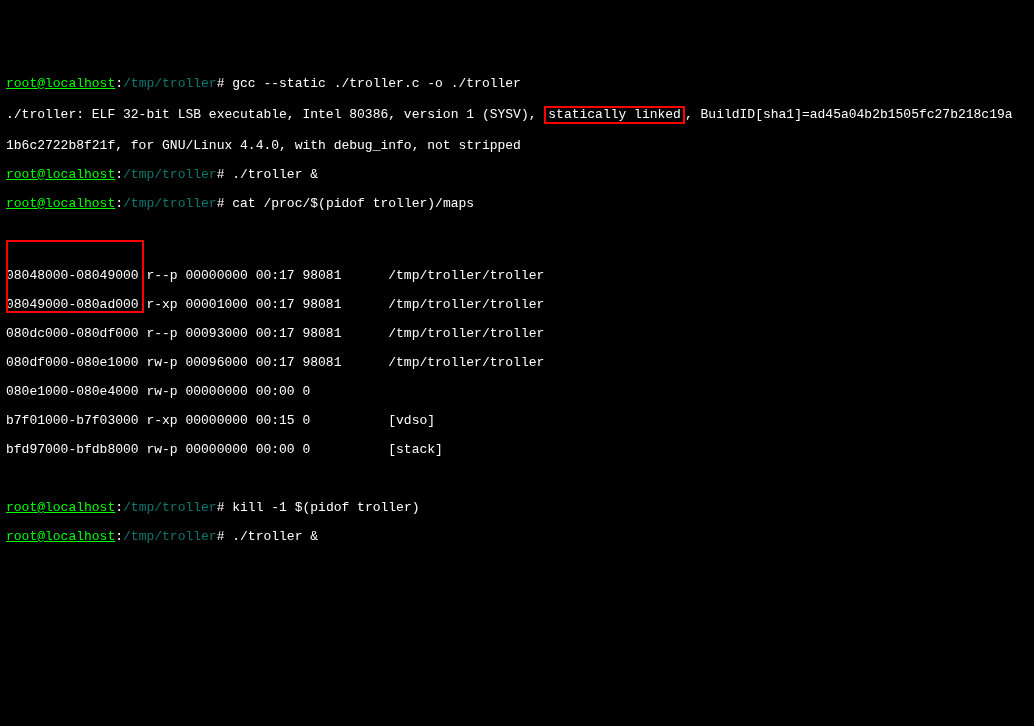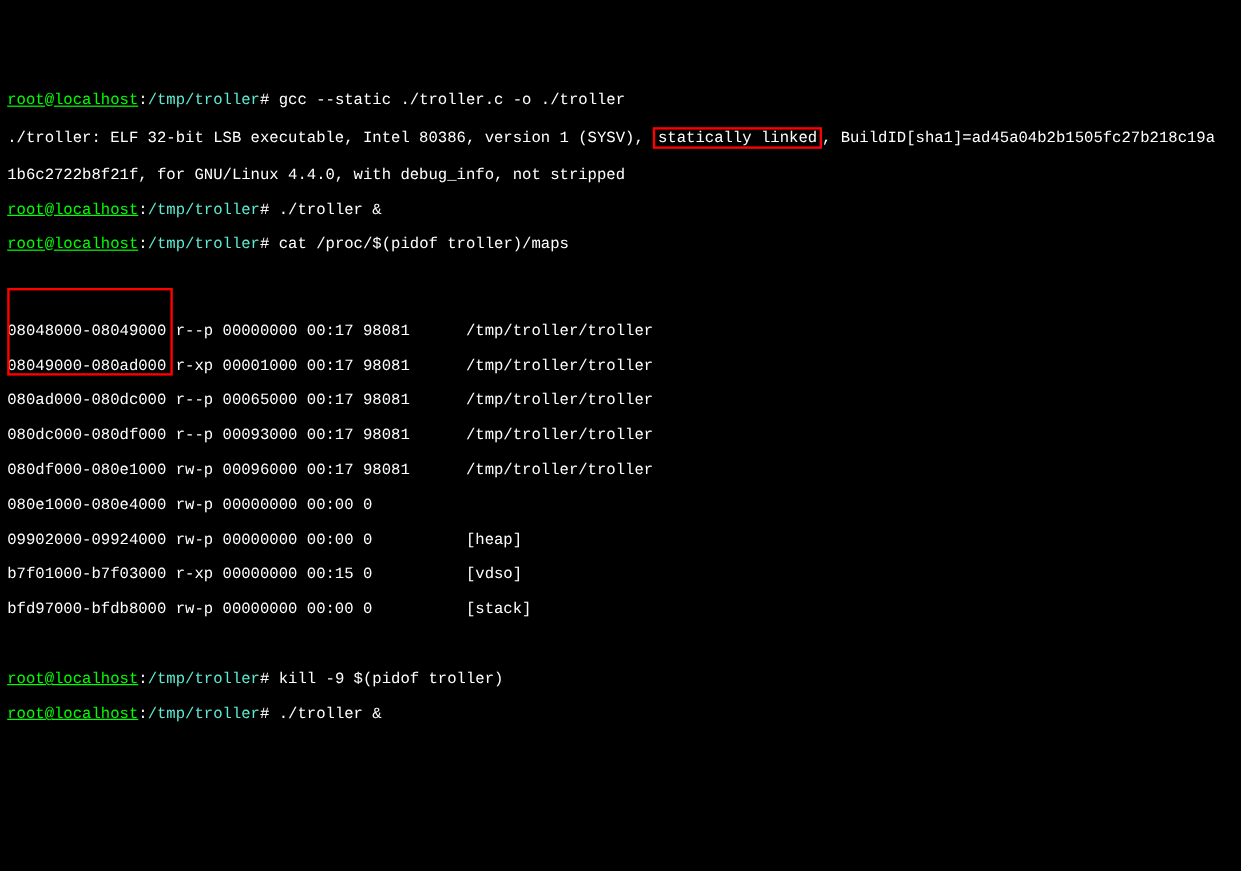--- a/index.html
+++ b/index.html
@@ -10,21 +10,21 @@
     line-height: 14.5px;
     color: #fff;
     padding: 4px 6px;
     width: 1034px;
     height: 726px;
     overflow: hidden;
     white-space: pre;
   }
   .line { white-space: pre; }
   .user { color: #00ff00; text-decoration: underline; }
-  .path { color: #5eead4; }
+  .path { color: #0f766e; }
   .cmd { color: #fff; }
   .hl-red-box {
     border: 2px solid #ff0000;
     padding: 0 2px;
     display: inline-block;
     text-align: right;
   }
   .block-wrap { position: relative; }
   .red-col-box {
     position: absolute;
@@ -41,30 +41,28 @@
 <div class="line"><span class="user">root@localhost</span><span>:</span><span class="path">/tmp/troller</span><span># </span><span class="cmd">gcc --static ./troller.c -o ./troller</span></div>
 <div class="line"><span>./troller: ELF 32-bit LSB executable, Intel 80386, version 1 (SYSV), </span><span class="hl-red-box">statically linked</span><span>, BuildID[sha1]=ad45a04b2b1505fc27b218c19a</span></div>
 <div class="line"><span>1b6c2722b8f21f, for GNU/Linux 4.4.0, with debug_info, not stripped</span></div>
 <div class="line"><span class="user">root@localhost</span><span>:</span><span class="path">/tmp/troller</span><span># </span><span class="cmd">./troller &amp;</span></div>
 <div class="line"><span class="user">root@localhost</span><span>:</span><span class="path">/tmp/troller</span><span># </span><span class="cmd">cat /proc/$(pidof troller)/maps</span></div>
 
 <div class="block-wrap">
 <div class="red-col-box" style="left:0;top:0;width:138px;height:73px;"></div>
 <div class="line"><span>08048000-08049000 r--p 00000000 00:17 98081      /tmp/troller/troller</span></div>
 <div class="line"><span>08049000-080ad000 r-xp 00001000 00:17 98081      /tmp/troller/troller</span></div>
-<div class="line"><span>080ad000-080dc000 r--p 00065000 00:17 98081      /tmp/troller/troller</span></div>
 <div class="line"><span>080dc000-080df000 r--p 00093000 00:17 98081      /tmp/troller/troller</span></div>
 <div class="line"><span>080df000-080e1000 rw-p 00096000 00:17 98081      /tmp/troller/troller</span></div>
 <div class="line"><span>080e1000-080e4000 rw-p 00000000 00:00 0</span></div>
-<div class="line"><span>09902000-09924000 rw-p 00000000 00:00 0          [heap]</span></div>
 <div class="line"><span>b7f01000-b7f03000 r-xp 00000000 00:15 0          [vdso]</span></div>
 <div class="line"><span>bfd97000-bfdb8000 rw-p 00000000 00:00 0          [stack]</span></div>
 </div>
 
-<div class="line"><span class="user">root@localhost</span><span>:</span><span class="path">/tmp/troller</span><span># </span><span class="cmd">kill -9 $(pidof troller)</span></div>
+<div class="line"><span class="user">root@localhost</span><span>:</span><span class="path">/tmp/troller</span><span># </span><span class="cmd">kill -1 $(pidof troller)</span></div>
 <div class="line"><span class="user">root@localhost</span><span>:</span><span class="path">/tmp/troller</span><span># </span><span class="cmd">./troller &amp;</span></div>
 
 
 
 
 
 
 
 
 

